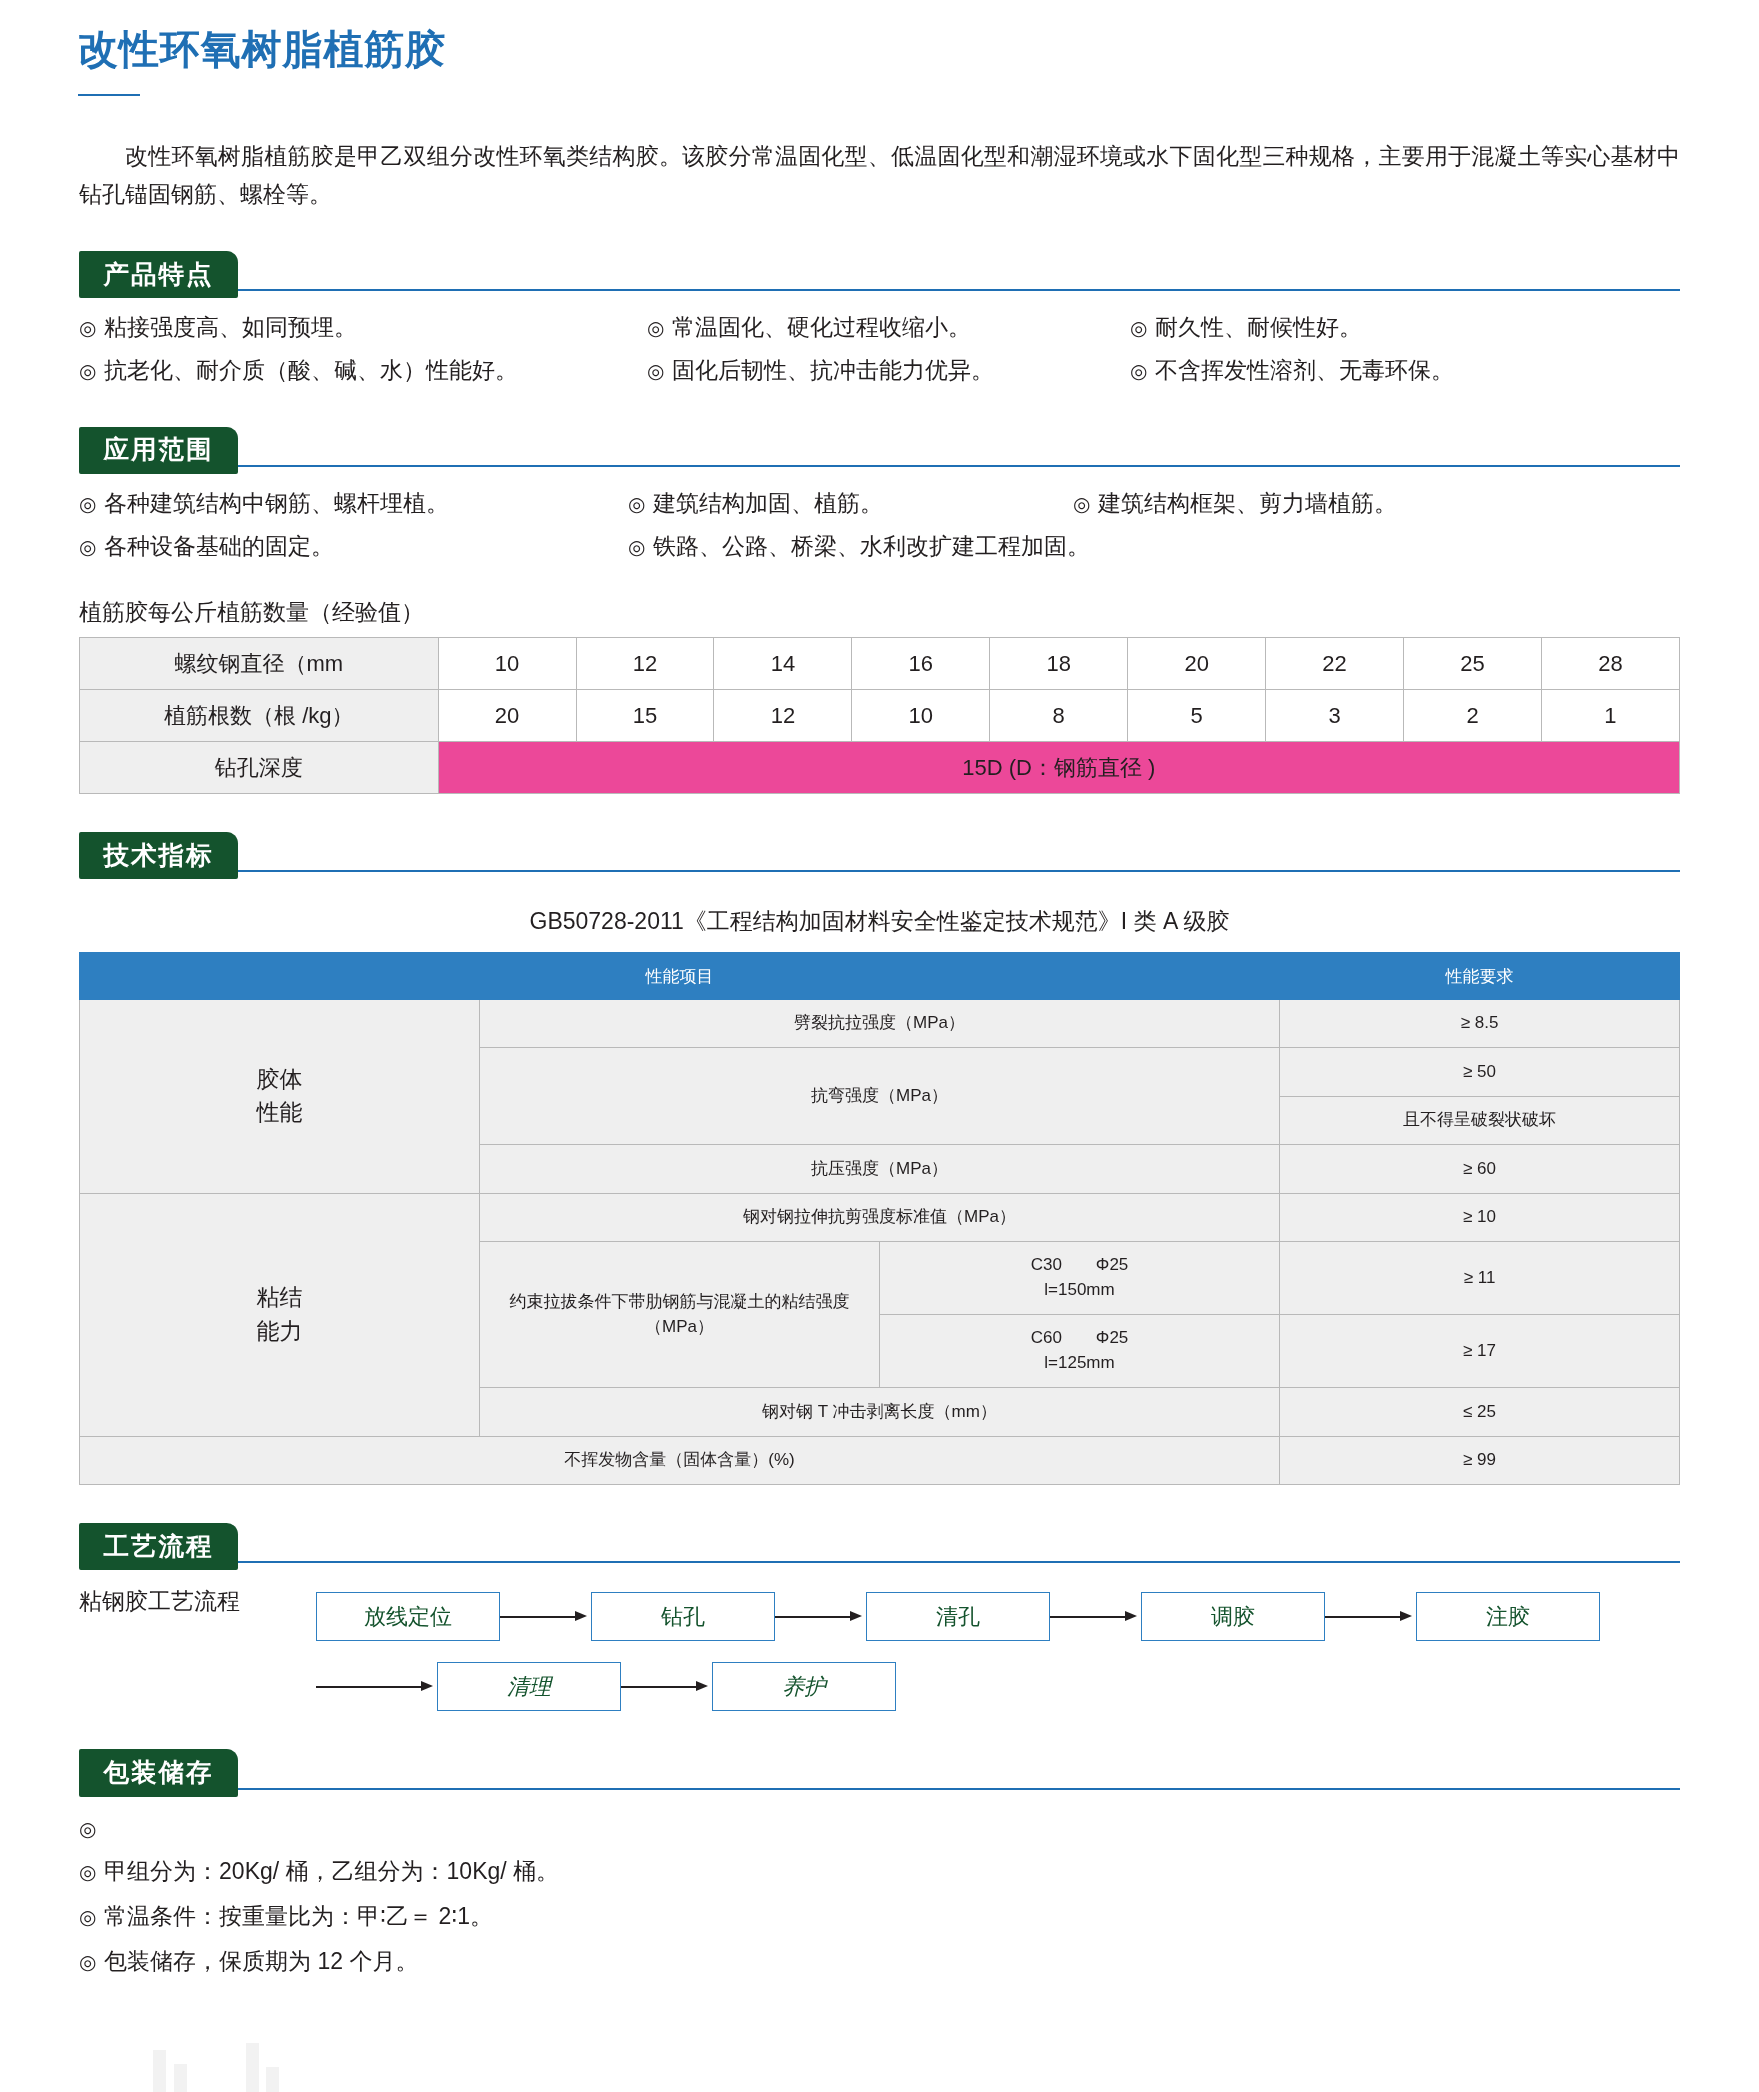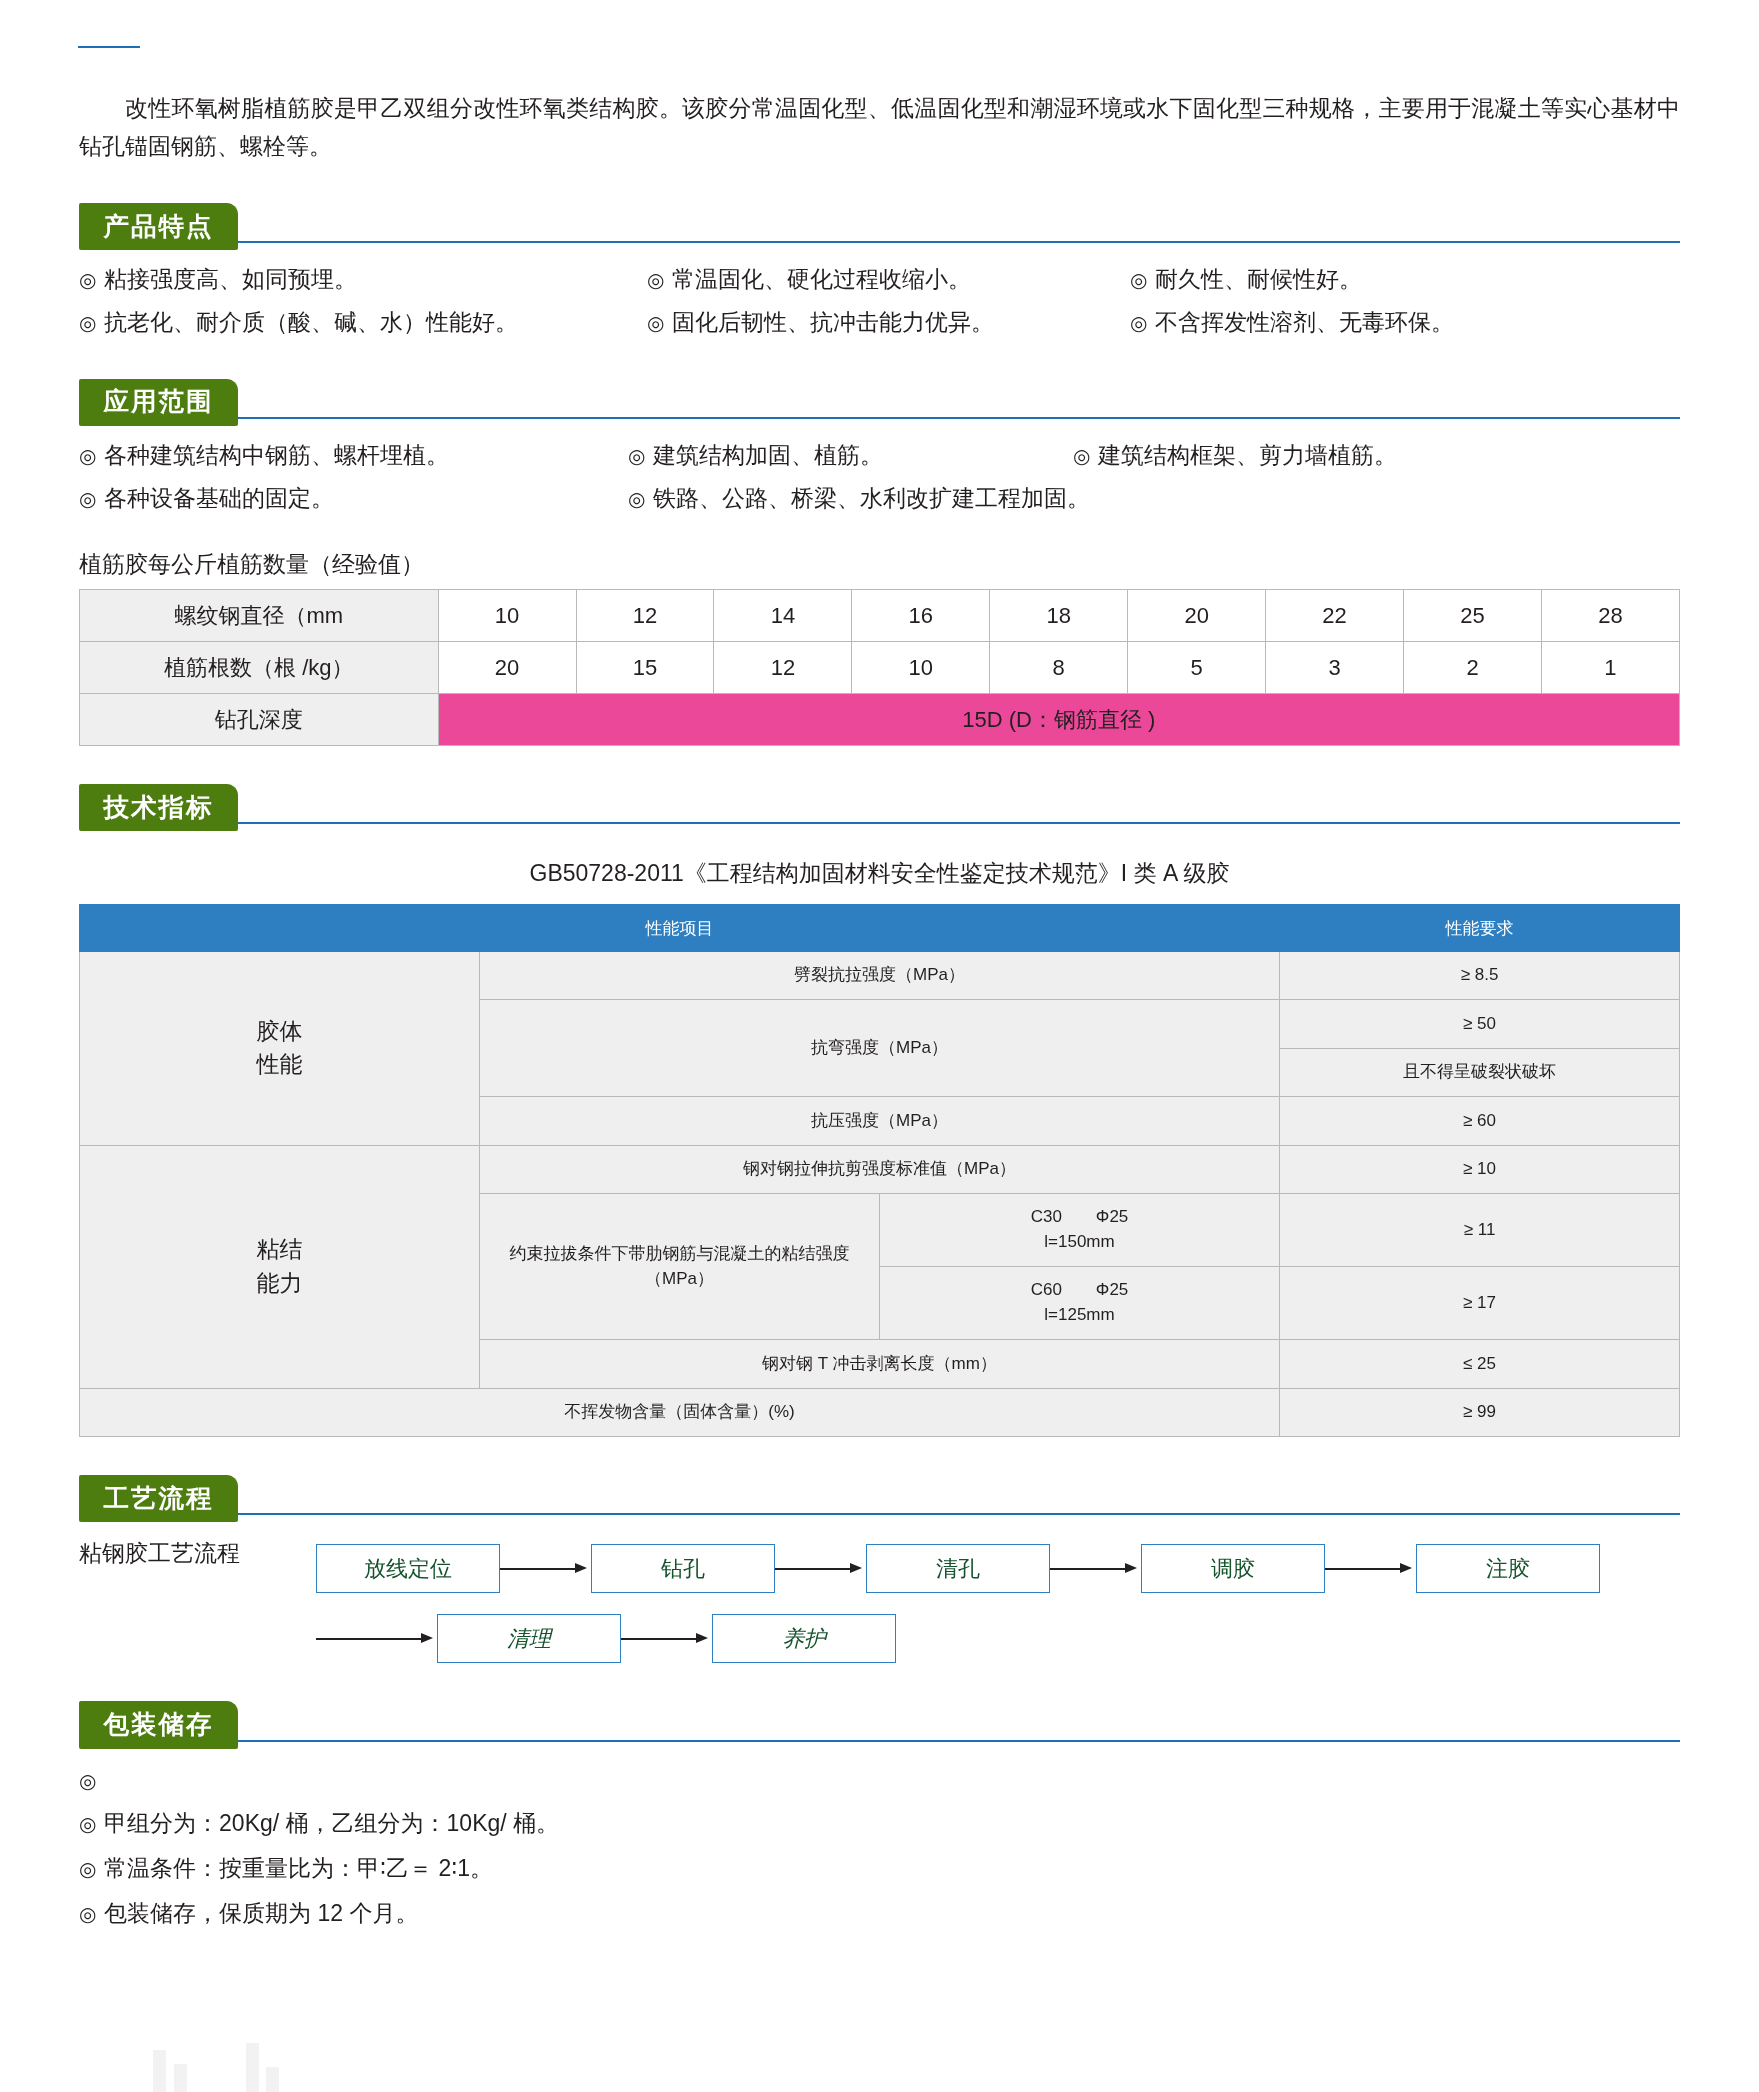--- a/index.html
+++ b/index.html
@@ -56,21 +56,21 @@
     margin-top: 38px;
     padding: 0 79px;
   }
   .sec-head {
     position: relative;
     height: 42px;
     margin-bottom: 9.5px;
   }
   .sec-tag {
     display: inline-block;
-    background: #4d7c0f;
+    background: #14532d;
     color: #ffffff;
     font-size: 25.6px;
     font-weight: bold;
     letter-spacing: 1.9px;
     padding: 5.7px 24.6px 6.6px 24.6px;
     position: relative;
     z-index: 2;
     border-radius: 1.9px 11.4px 1.9px 1.9px;
   }
   .sec-underline {
@@ -254,20 +254,21 @@
     width: 13.2px;
     background: #8a8a8a;
   }
 </style>
 </head>
 <body>
 
 <div class="page">
 
   <div class="title-wrap">
+    <h1 class="doc-title">改性环氧树脂植筋胶</h1>
     <div class="title-rule"></div>
   </div>
 
   <div class="intro">
     <p>改性环氧树脂植筋胶是甲乙双组分改性环氧类结构胶。该胶分常温固化型、低温固化型和潮湿环境或水下固化型三种规格，主要用于混凝土等实心基材中钻孔锚固钢筋、螺栓等。</p>
   </div>
 
   <div class="section">
     <div class="sec-head">
       <span class="sec-tag">产品特点</span>

